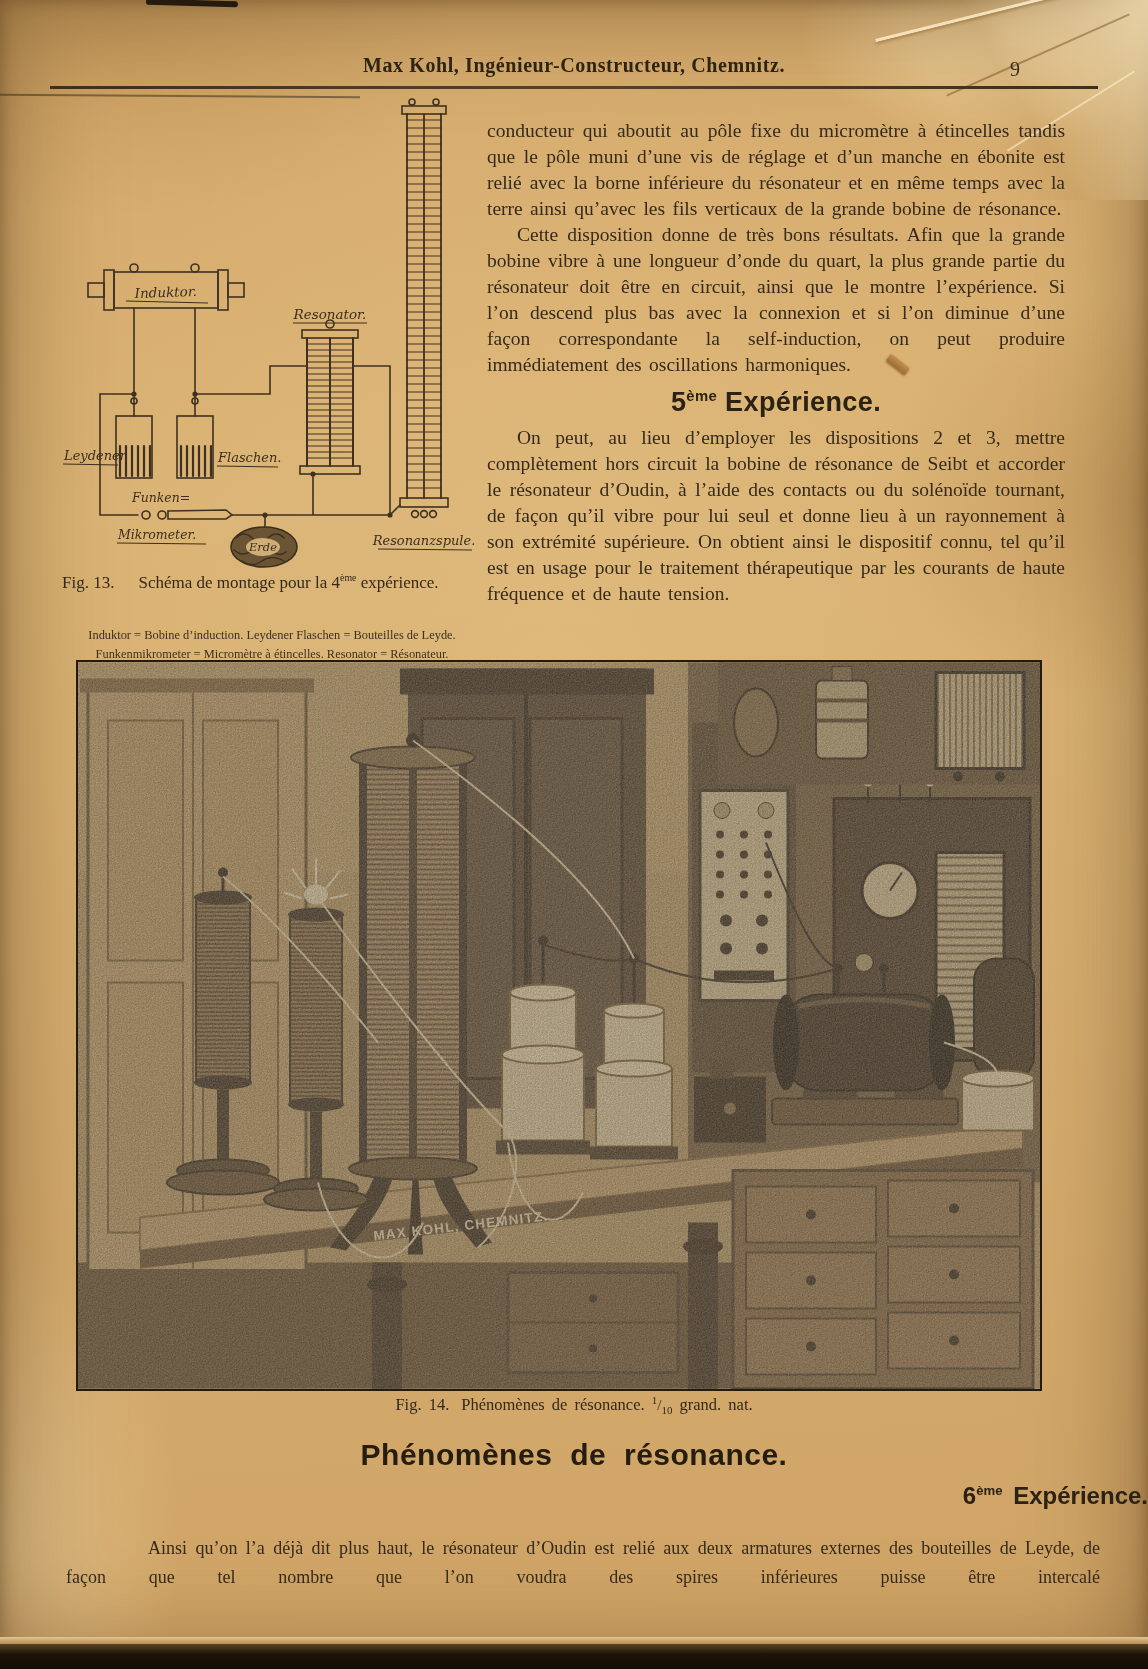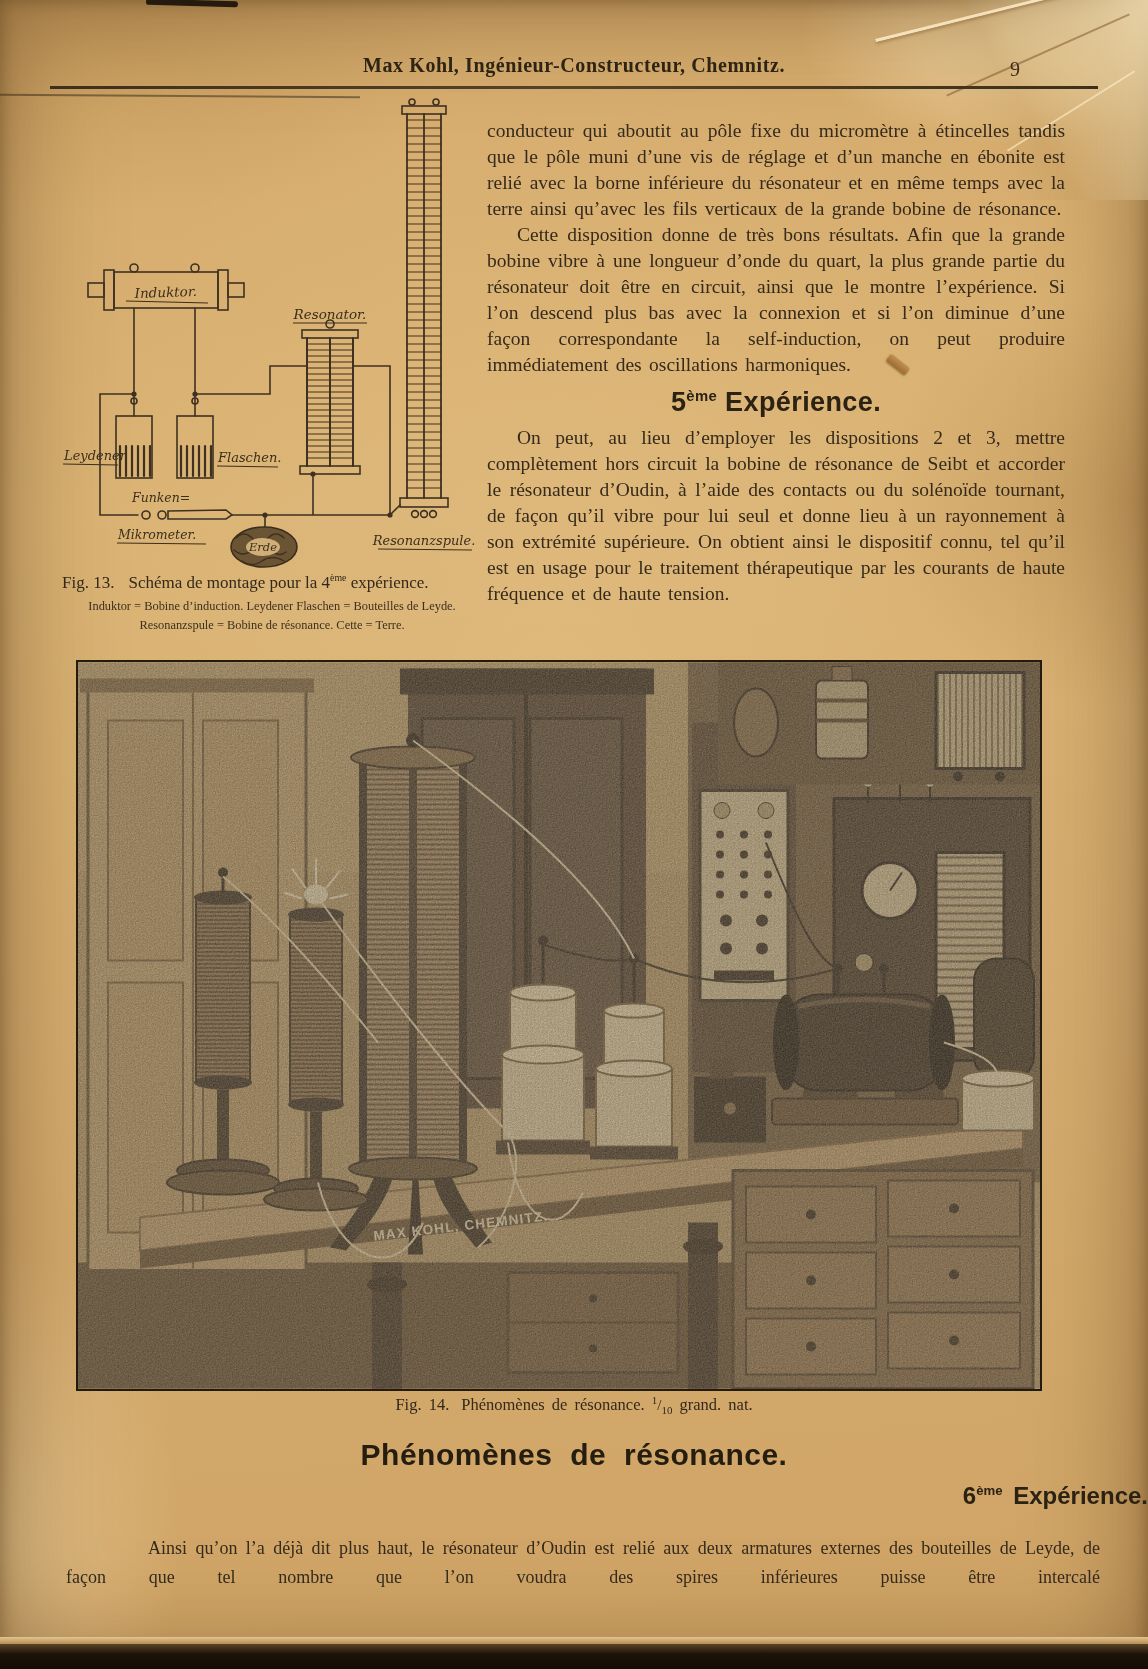--- a/index.html
+++ b/index.html
@@ -16,22 +16,22 @@
     box-shadow:inset 0 0 110px rgba(80,52,18,.55), inset 0 0 18px rgba(70,45,15,.45);}
   .crease{position:absolute;pointer-events:none;}
   .text{color:#34291a;}
   sup.s{font-size:58%;vertical-align:super;}
   .hdr-title{left:0;right:0;top:54px;text-align:center;font-weight:bold;font-size:20px;letter-spacing:.6px;color:#2e2413;font-family:"Liberation Serif",serif;}
   .hdr-num{left:1010px;top:58px;font-size:20px;color:#3a2e1c;}
   .hdr-rule{left:50px;top:86px;width:1048px;height:3px;background:linear-gradient(90deg,#3c2f1c,#55432a 50%,#3c2f1c);}
   .hdr-rule2{left:0px;top:95px;width:360px;height:2px;background:rgba(60,47,28,.55);transform:rotate(.4deg);}
   .fig13{left:60px;top:98px;width:424px;height:472px;}
   .fig13-cap{left:62px;top:572px;width:424px;font-size:17px;color:#33291a;}
-  .fig13-cap .fig{margin-right:14px;}
-  .legend{left:52px;top:597px;width:440px;text-align:center;font-size:12.4px;line-height:19px;color:#3b3020;white-space:nowrap;}
+  .fig13-cap .fig{margin-right:24px;}
+  .legend{left:52px;top:626px;width:440px;text-align:center;font-size:12.4px;line-height:19px;color:#3b3020;white-space:nowrap;}
   .rcol{left:487px;top:118px;width:578px;height:545px;overflow:hidden;}
   .rcol p{margin:0;font-size:19.5px;line-height:26px;text-align:justify;word-spacing:2.5px;color:#352a1b;}
   .rcol p.ind{text-indent:30px;}
   .exp5{margin:9px 0 7px 0;text-align:center;font-family:"Liberation Sans",sans-serif;font-weight:bold;font-size:27px;color:#2b2213;letter-spacing:.4px;}
   .exp5 sup.s, .exp6 sup.s{font-size:55%;}
   .photo{left:78px;top:662px;width:962px;height:727px;outline:2px solid #241b10;background:#bfa06c;}
   .fig14-cap{left:0;right:0;top:1394px;text-align:center;font-size:16.5px;color:#33291a;word-spacing:3px;}
   .fig14-cap .fig{margin-right:12px;text-align:center;}
   .fig14-cap .frac{font-size:15px;}
   .fig14-cap .frac sup{font-size:11px;}
@@ -159,20 +159,21 @@
         <line x1="318" y1="451" x2="412" y2="452" stroke="#3b2e1b" stroke-width="1"></line>
       </g>
     </svg>
   </div>
 
   <div class="fig13-cap abs">
     <span class="fig">Fig. 13.</span><span>Schéma de montage pour la 4</span><sup class="s">ème</sup><span> expérience.</span>
   </div>
   <div class="legend abs">
     <div>Induktor = Bobine d’induction.  Leydener Flaschen = Bouteilles de Leyde.</div>
+    <div>Funkenmikrometer = Micromètre à étincelles.  Resonator = Résonateur.</div>
     <div>Resonanzspule = Bobine de résonance.  Cette = Terre.</div>
   </div>
 
   <div class="rcol abs">
     <p>conducteur qui aboutit au pôle fixe du micromètre à étincelles tandis que le pôle muni d’une vis de réglage et d’un manche en ébonite est relié avec la borne inférieure du résonateur et en même temps avec la terre ainsi qu’avec les fils verticaux de la grande bobine de résonance.</p>
     <p class="ind">Cette disposition donne de très bons résultats.  Afin que la grande bobine vibre à une longueur d’onde du quart, la plus grande partie du résonateur doit être en circuit, ainsi que le montre l’expérience.  Si l’on descend plus bas avec la connexion et si l’on diminue d’une façon correspondante la self-induction, on peut produire immédiatement des oscillations harmoniques.</p>
     <h2 class="exp5"><span>5</span><sup class="s">ème</sup><span> Expérience.</span></h2>
     <p class="ind">On peut, au lieu d’employer les dispositions 2 et 3, mettre complètement hors circuit la bobine de résonance de Seibt et accorder le résonateur d’Oudin, à l’aide des contacts ou du solénoïde tournant, de façon qu’il vibre pour lui seul et donne lieu à un rayonnement à son extrémité supérieure.  On obtient ainsi le dispositif connu, tel qu’il est en usage pour le traitement thérapeutique par les courants de haute fréquence et de haute tension.</p>
   </div>
 

